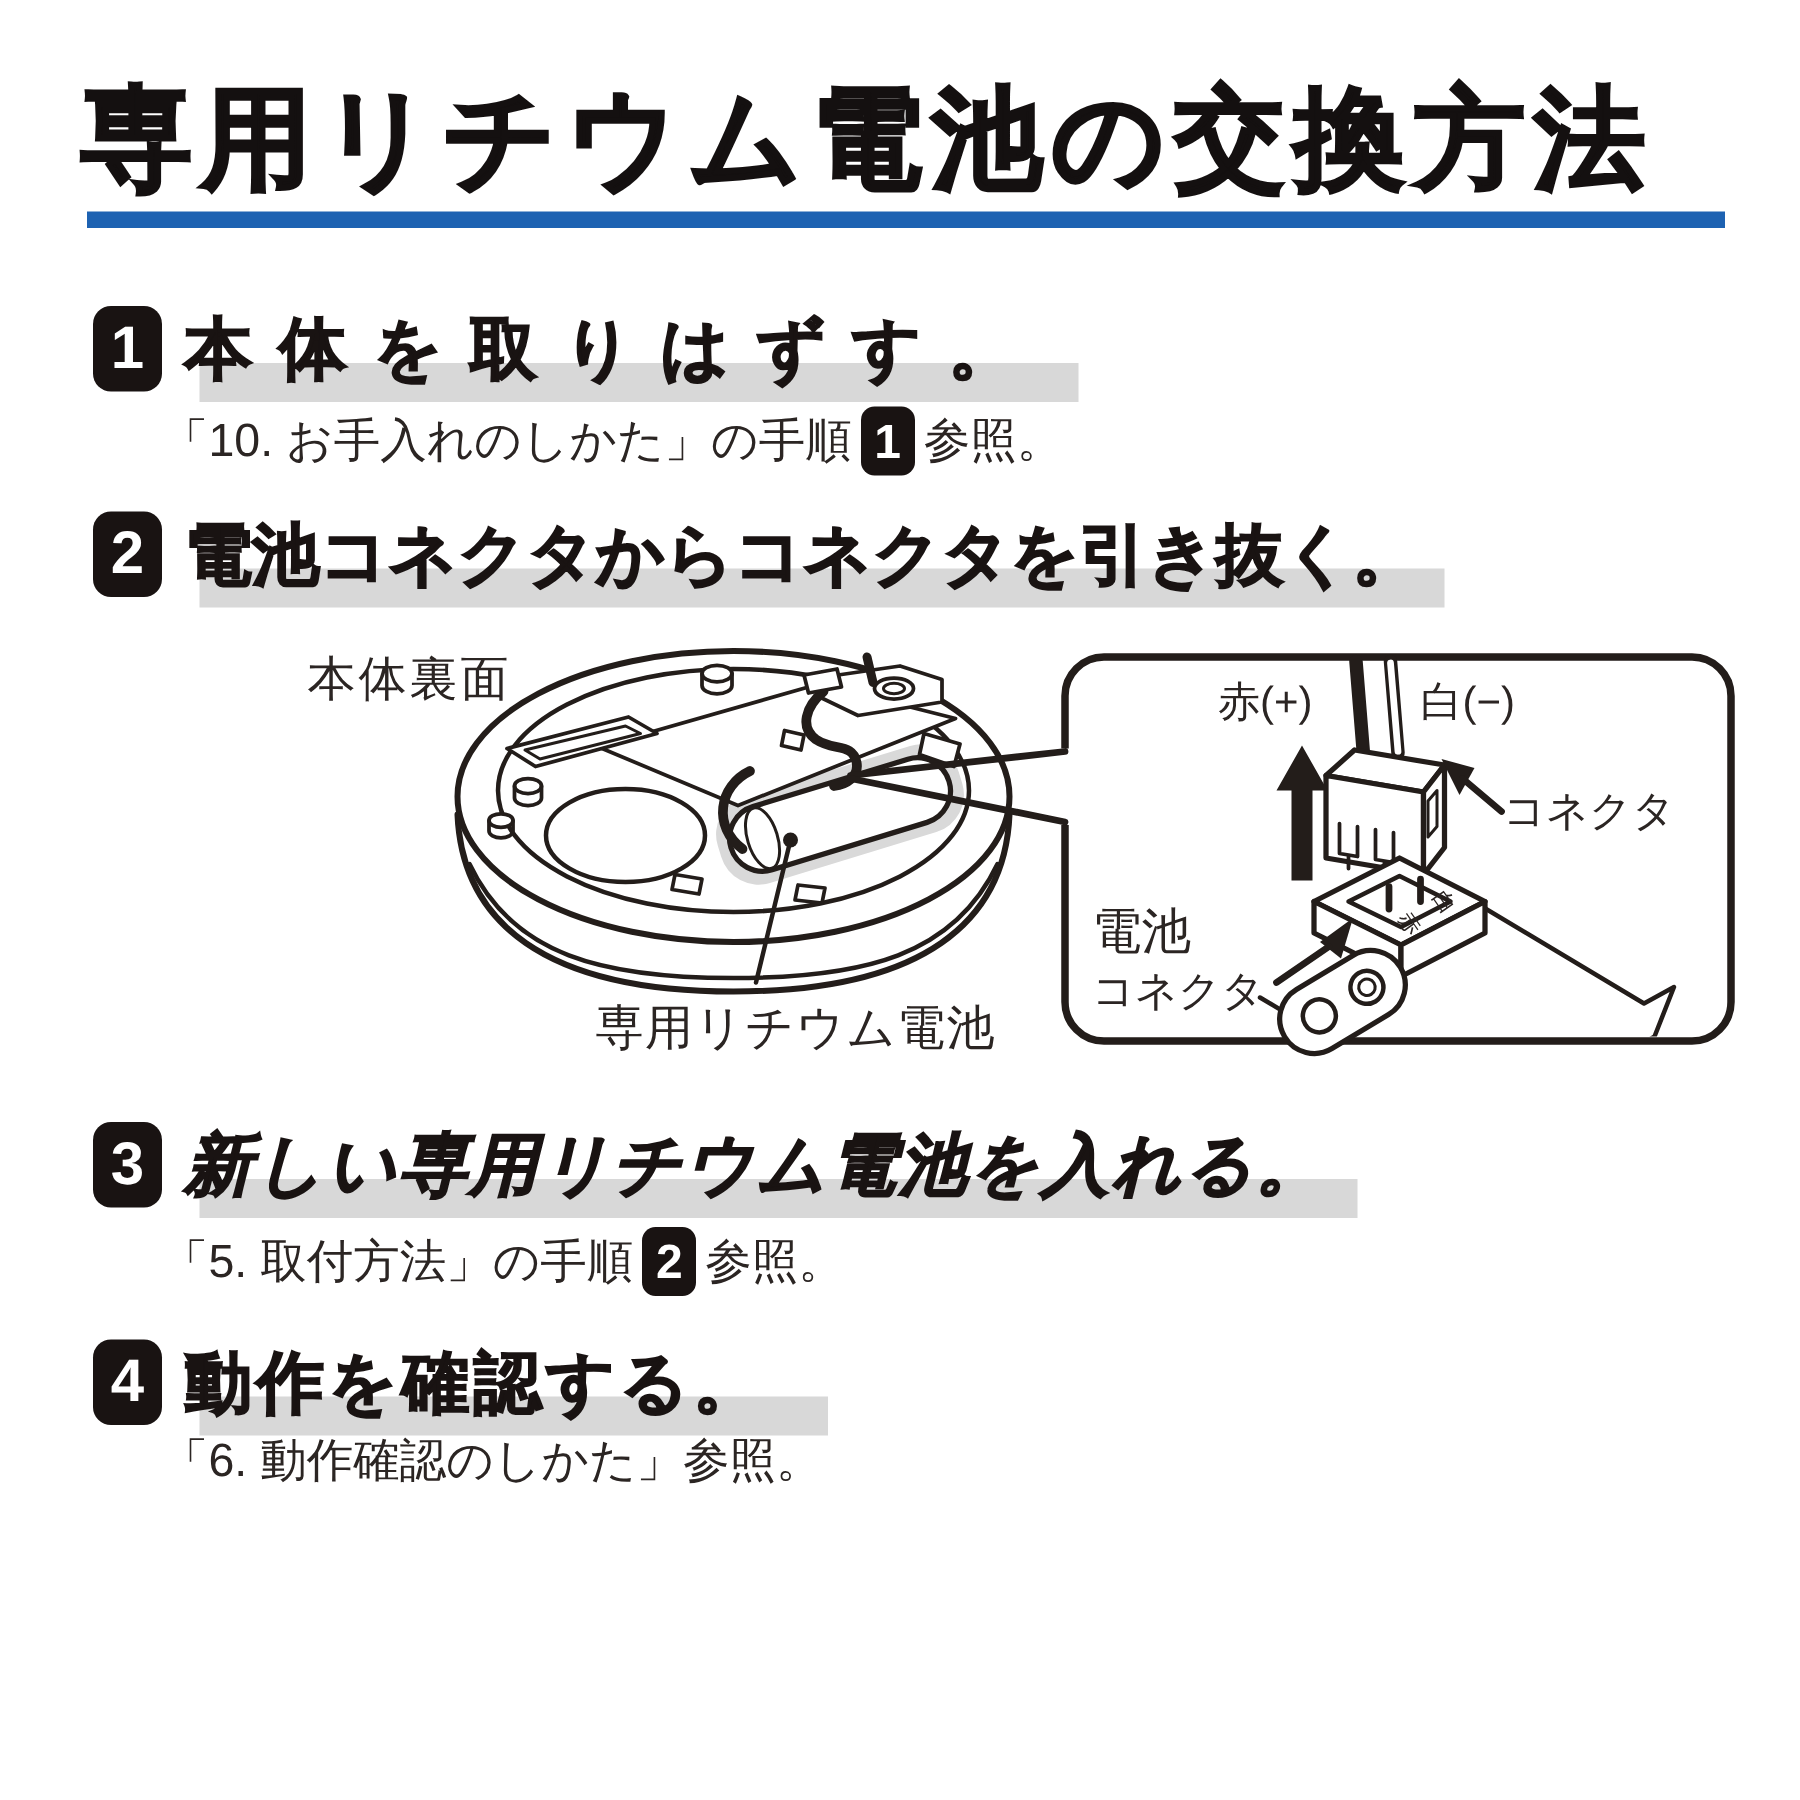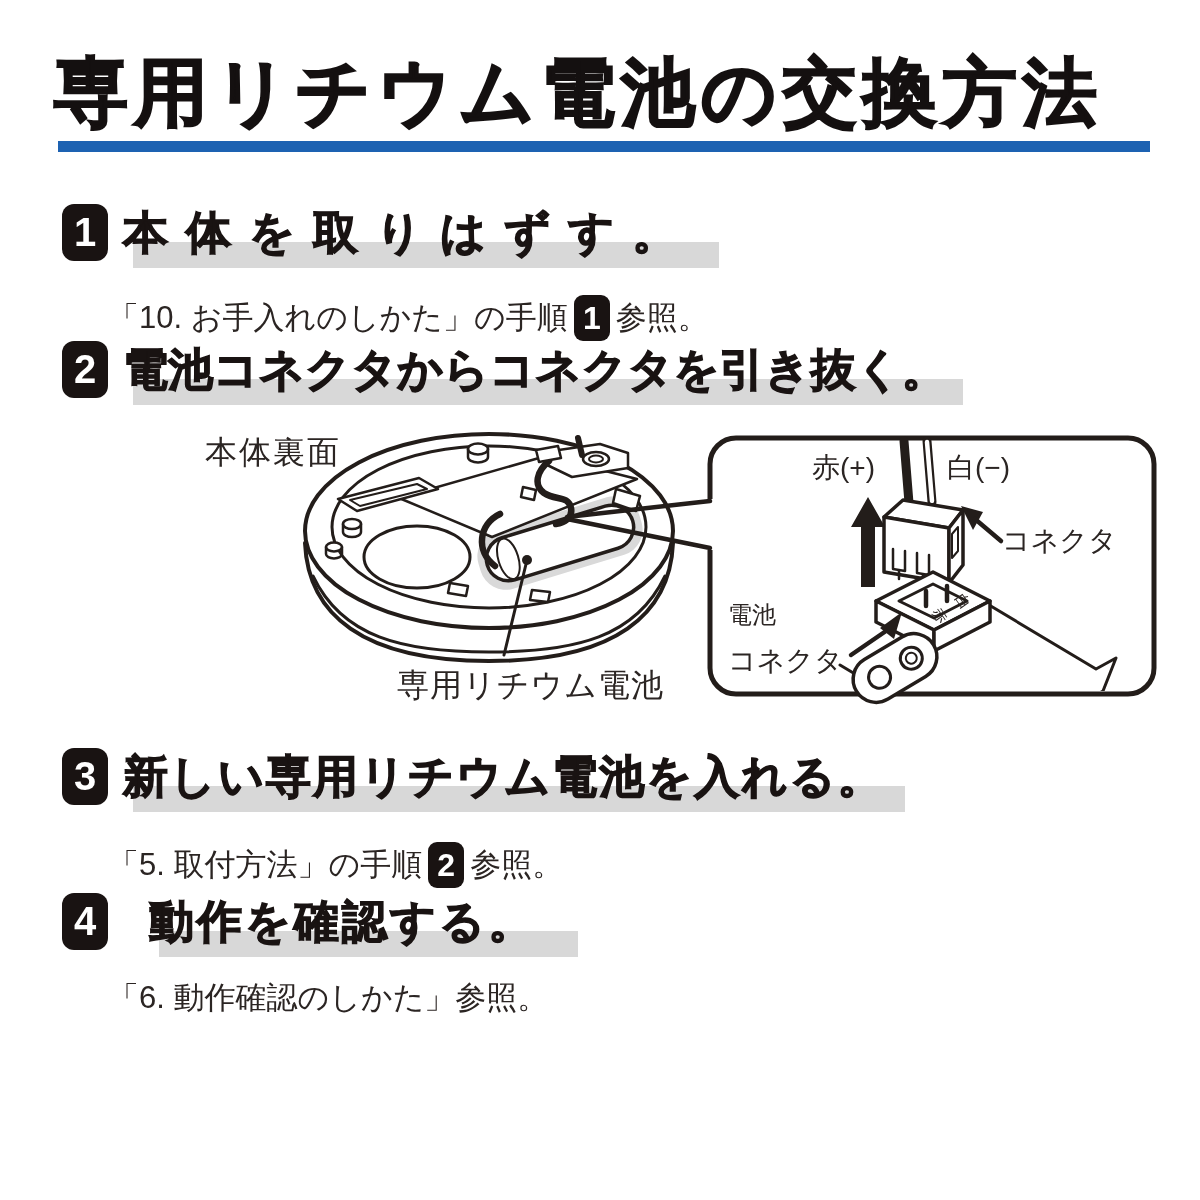--- a/index.html
+++ b/index.html
@@ -16,30 +16,30 @@
   .step{display:flex;align-items:flex-start;gap:15px;}
   .badge{display:flex;align-items:center;justify-content:center;background:#191312;color:#fff;
          border-radius:12px;font-weight:bold;flex:0 0 auto;}
   .badge.lg{width:46px;height:57px;font-size:40px;}
   .badge.sm{width:36px;height:46px;border-radius:9px;font-size:32px;margin:0 6px;}
   .h-text{position:relative;z-index:1;font-size:45px;font-weight:bold;line-height:57px;
           -webkit-text-stroke:1.3px #191312;color:#191312;white-space:nowrap;}
   .h-text::before{content:"";position:absolute;z-index:-1;left:10px;bottom:-7px;height:26px;
                   width:calc(100% + var(--ext,10px));background:#d8d8d8;}
   
-  .note{display:flex;align-items:center;font-size:31px;color:#2b2523;white-space:nowrap;margin-top:24px;}
+  .note{display:flex;align-items:center;font-size:31px;color:#2b2523;white-space:nowrap;}
 
   
   .fig-label{font-size:32px;color:#2b2523;white-space:nowrap;}
   .pcb-mini{font-size:15px;color:#2b2523;transform:rotate(55deg);transform-origin:center;}
 
   svg{position:absolute;left:0;top:0;}
   .tspacing1{letter-spacing:18px;}
-  .tspacing3{letter-spacing:2px;}
-  .tspacing4{letter-spacing:3px;margin-left:26px;}
+  .tspacing3{letter-spacing:2px;font-style:italic;}
+  .tspacing4{letter-spacing:3px;}
 </style>
 </head>
 <body>
 
 <div class="page">
 
   <div class="abs title">専用リチウム電池の交換方法</div>
   <div class="abs rule" style="background:#1d62b2;"></div>
 
   <div class="abs step" style="left:62px;top:204px;">
@@ -150,21 +150,21 @@
       <polygon points="902,612 880,628 894,639" fill="#231d1a" stroke="none"></polygon>
       <path d="M 886,631 L 851,655" stroke-width="4.5"></path>
     </g>
   </svg>
 
   <div class="abs fig-label" style="left:205px;top:431px;letter-spacing:2px;">本体裏面</div>
   <div class="abs fig-label" style="left:397px;top:664px;letter-spacing:1px;">専用リチウム電池</div>
   <div class="abs fig-label" style="left:812px;top:449px;font-size:28px;">赤(+)</div>
   <div class="abs fig-label" style="left:947px;top:449px;font-size:28px;">白(−)</div>
   <div class="abs fig-label" style="left:1002px;top:522px;font-size:28px;">コネクタ</div>
-  <div class="abs fig-label" style="left:728px;top:599px;font-size:24px;">電池</div>
+  <div class="abs fig-label" style="left:728px;top:599px;font-size:33px;">電池</div>
   <div class="abs fig-label" style="left:728px;top:642px;font-size:28px;">コネクタ</div>
   <div class="abs pcb-mini" style="left:932px;top:606px;">赤</div>
   <div class="abs pcb-mini" style="left:955px;top:592px;">白</div>
 
   <div class="abs step" style="left:62px;top:748px;">
     <span class="badge lg">3</span>
     <span class="h-text tspacing3" style="--ext:10px;">新しい専用リチウム電池を入れる。</span>
   </div>
   <div class="abs note" style="left:108px;top:818px;text-align:right;">
     <span>「5. 取付方法」の手順</span>

